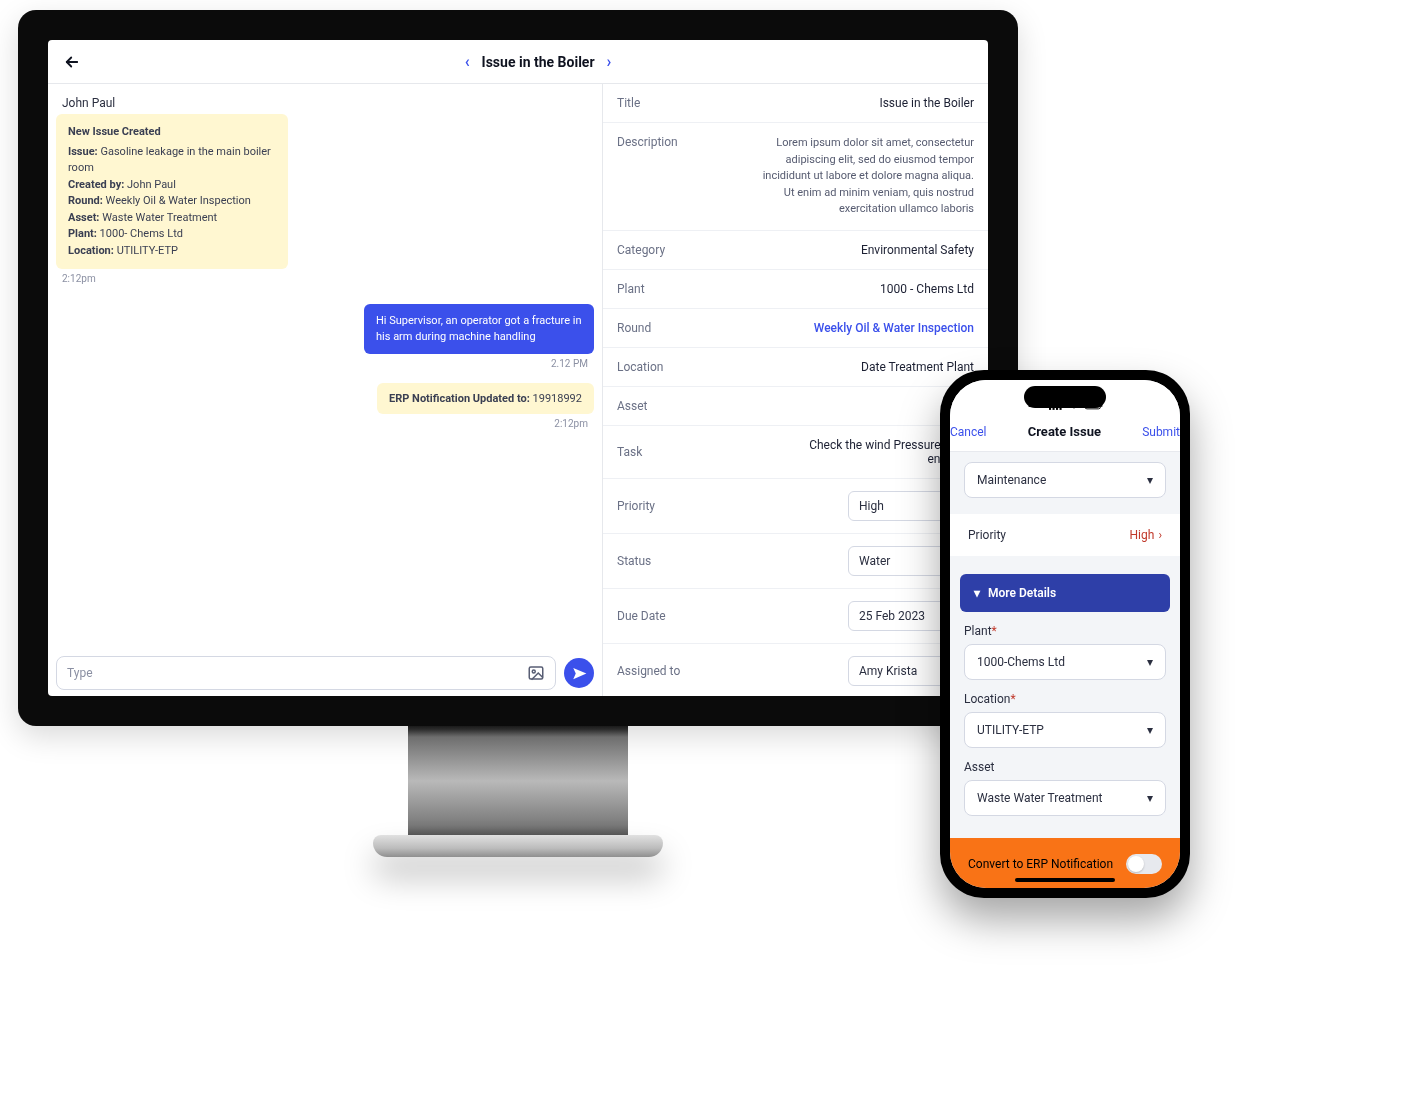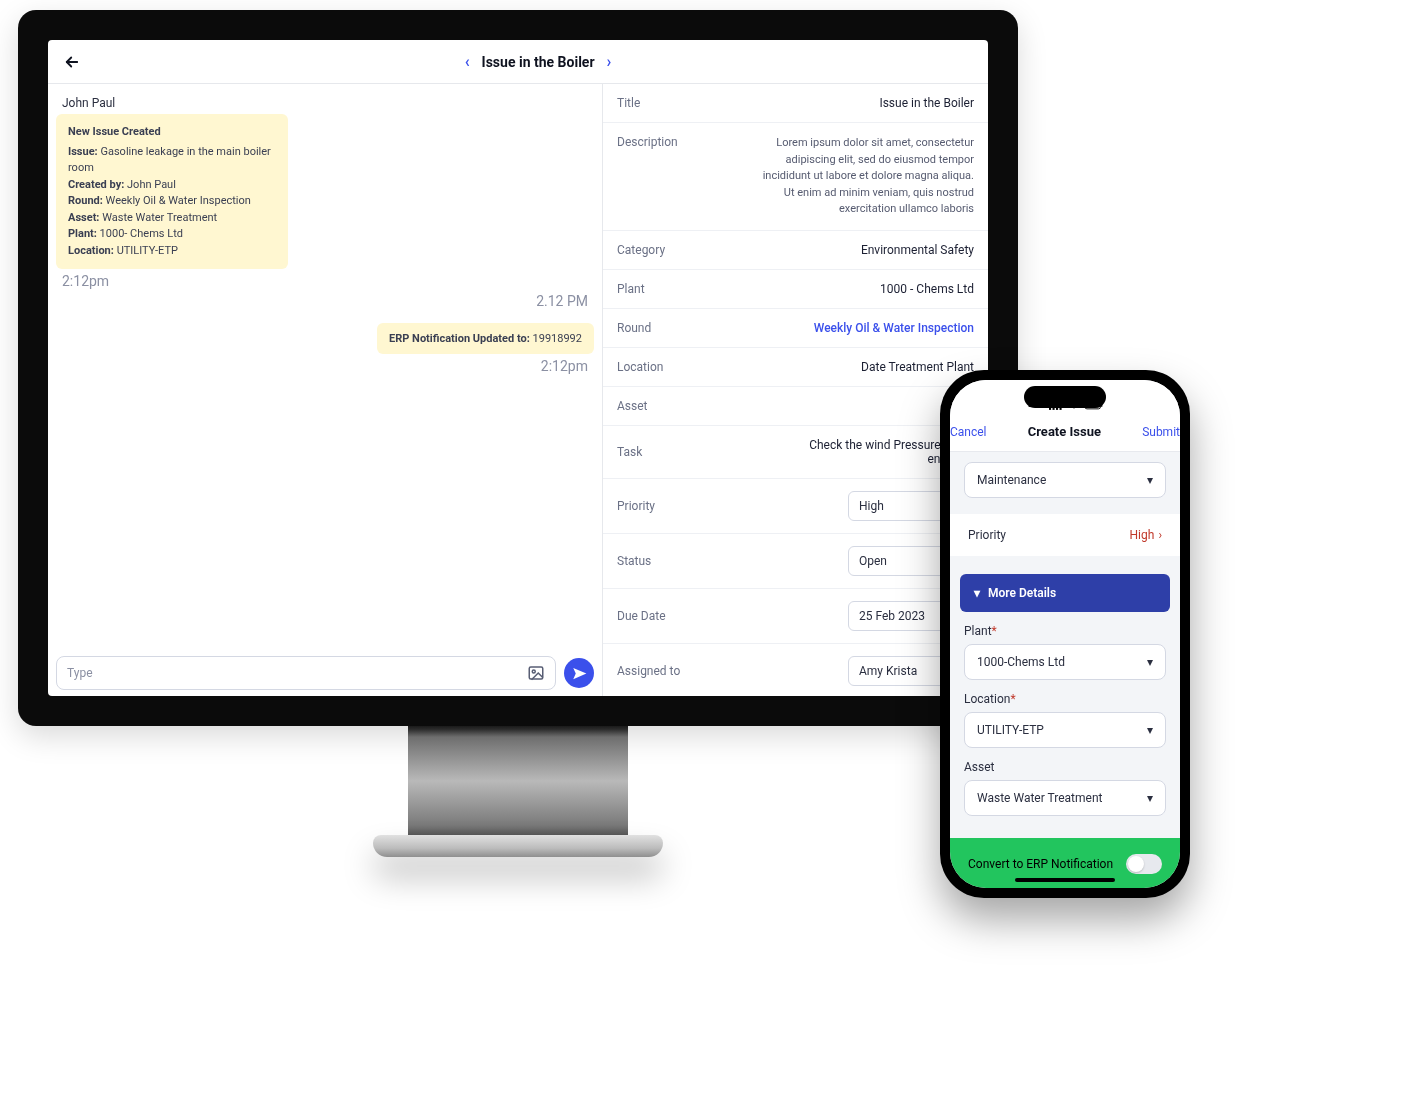--- a/index.html
+++ b/index.html
@@ -80,21 +80,21 @@
     background:#fff7d1;
     border-radius:6px;
     padding:10px 12px;
     width: 232px;
     font-size:11px;
     color:#3a3f52;
     line-height:1.5;
   }
   .msg-card .title { font-weight:700; margin-bottom:3px; }
   .msg-card b { font-weight:700; }
-  .ts { font-size:14px; color:#8b90a3; margin:4px 0 0 6px; }
+  .ts { font-size:10px; color:#8b90a3; margin:4px 0 0 6px; }
   .ts-right { text-align:right; margin-right:6px; }
   .bubble-out {
     margin-left:auto; margin-top:20px;
     background:#3b50eb; color:#fff; font-size:11px;
     padding:9px 12px; border-radius:6px;
     width: fit-content; max-width: 230px;
     line-height:1.45;
   }
   .erp-card {
     margin-left:auto; margin-top:14px;
@@ -192,21 +192,21 @@
   }
   .p-field { margin:12px 14px 0 14px; font-size:12px; }
   .p-field .lbl { color:#2b2f40; margin-bottom:6px;}
   .p-field .lbl .req { color:#c0392b; }
   .p-field .input {
     height:36px;border:1px solid #d4d8e3;border-radius:8px;
     display:flex;align-items:center;justify-content:space-between;
     padding:0 12px;font-size:12px;color:#2b2f40;background:#fff;
   }
   .erp-toggle-row {
-    margin:22px 0 0 0; padding:16px 18px; background:#22c55e;
+    margin:22px 0 0 0; padding:16px 18px; background:#f97316;
     display:flex;align-items:center;justify-content:space-between;
     font-size:12px;
     text-align:center;
   }
   .toggle {
     width:36px;height:20px;border-radius:20px;background:#e7e9ee;position:relative;
   }
   .toggle::after{content:"";position:absolute;width:16px;height:16px;border-radius:50%;background:#fff;left:2px;top:2px;box-shadow:0 1px 2px rgba(0,0,0,.2);}
   .home-bar {
     position:absolute;bottom:6px;left:50%;transform:translateX(-50%);
@@ -246,20 +246,21 @@
               <div class="title">New Issue Created</div>
               <div><b>Issue:</b> <span>Gasoline leakage in the main boiler room</span></div>
               <div><b>Created by:</b> <span>John Paul</span></div>
               <div><b>Round:</b> <span>Weekly Oil &amp; Water Inspection</span></div>
               <div><b>Asset:</b> <span>Waste Water Treatment</span></div>
               <div><b>Plant:</b> <span>1000- Chems Ltd</span></div>
               <div><b>Location:</b> <span>UTILITY-ETP</span></div>
             </div>
             <div class="ts">2:12pm</div>
 
+            <div class="bubble-out">Hi Supervisor, an operator got a fracture in his arm during machine handling</div>
             <div class="ts ts-right">2.12 PM</div>
 
             <div class="erp-card">
               <b>ERP Notification Updated to:</b> <span>19918992</span>
             </div>
             <div class="ts ts-right">2:12pm</div>
           </div>
 
           <div class="chat-input-row">
             <div class="chat-input">
@@ -316,21 +317,21 @@
           <div class="field-row">
             <span class="k">Priority</span>
             <div class="select">
               <span>High</span>
               <span>▾</span>
             </div>
           </div>
           <div class="field-row">
             <span class="k">Status</span>
             <div class="select">
-              <span>Open</span>
+              <span>Water</span>
               <span>▾</span>
             </div>
           </div>
           <div class="field-row">
             <span class="k">Due Date</span>
             <div class="select">
               <span>25 Feb 2023</span>
               <span>▾</span>
             </div>
           </div>

